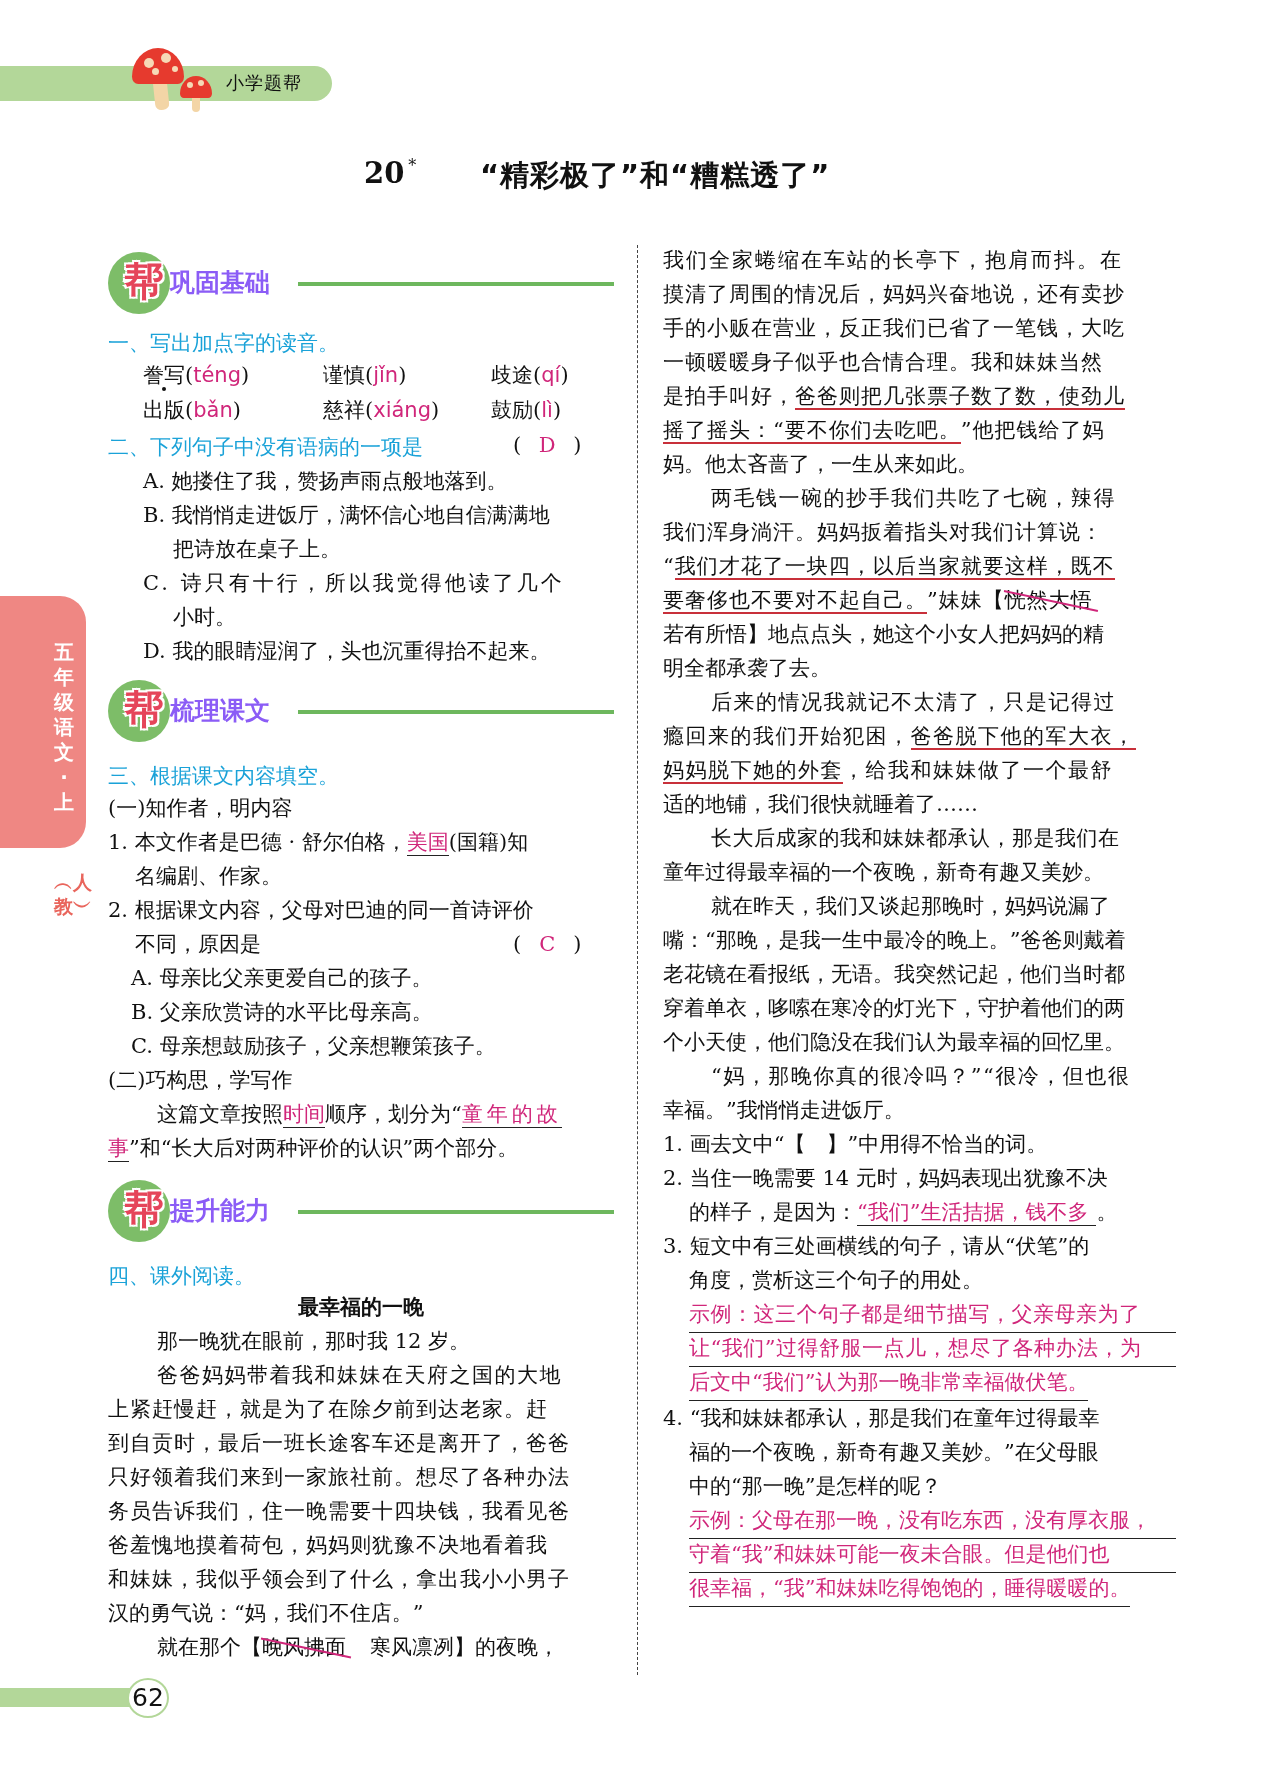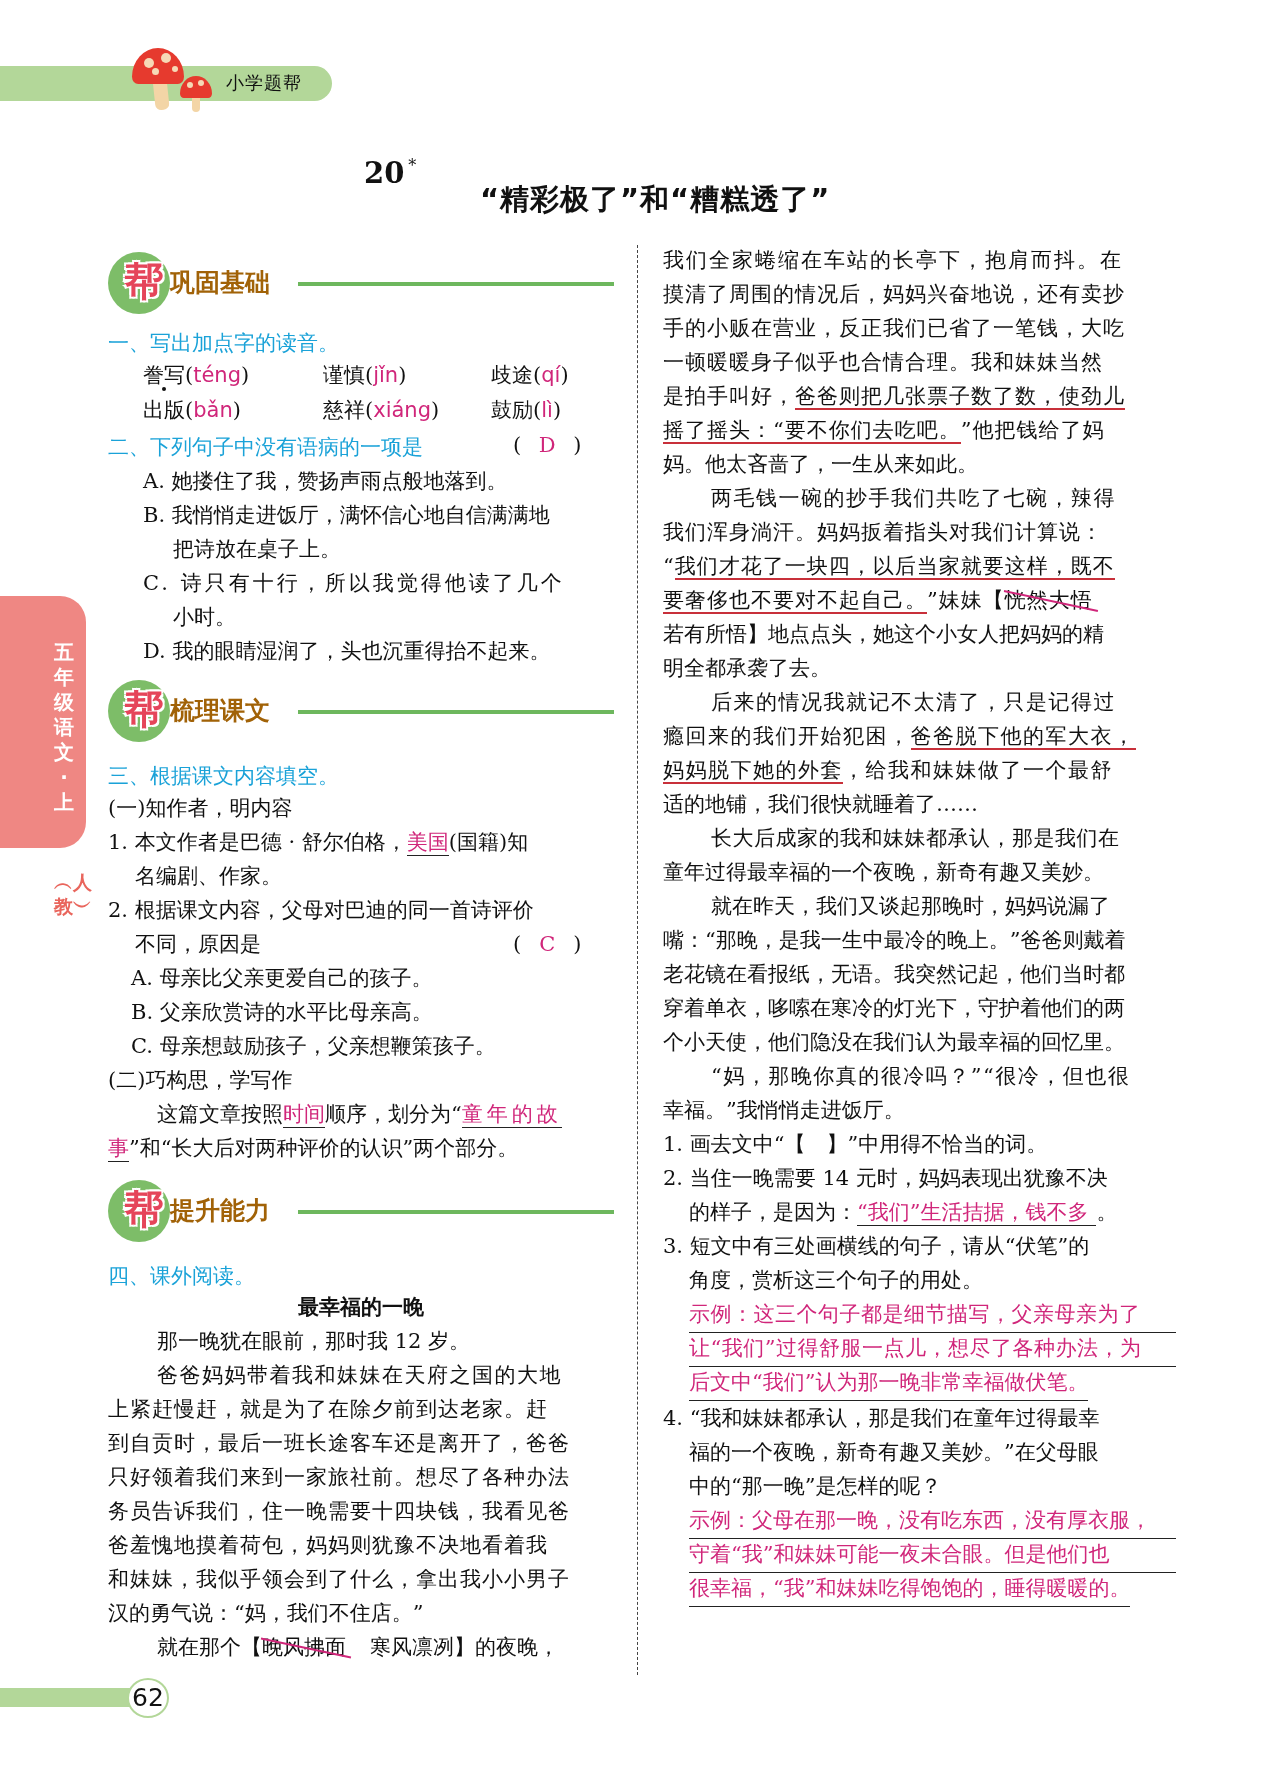--- a/index.html
+++ b/index.html
@@ -10,36 +10,36 @@
   .top-band { position: absolute; left: 0; top: 66px; width: 332px; height: 35px; background: #b3d799; border-radius: 0 18px 18px 0; }
   .brand { position: absolute; left: 226px; top: 71px; font-family: "DejaVu Sans", sans-serif; font-size: 18px; color: #111; letter-spacing: 1px; }
   .mushroom { position: absolute; }
   .mushroom .cap { position: absolute; background: #e63a2e; border-radius: 50% 50% 12% 12% / 80% 80% 20% 20%; }
   .mushroom .stem { position: absolute; background: #f3d5a6; border-radius: 6px; }
   .mushroom .dot { position: absolute; background: #f6d9b6; border-radius: 50%; }
 
   .title { position: absolute; top: 156px; left: 0; width: 1277px; text-align: center; font-family: "DejaVu Sans", sans-serif; font-weight: bold; font-size: 29px; }
   .title .num { position: absolute; left: 364px; font-family: "DejaVu Serif", serif; font-weight: bold; }
   .title .star { font-size: 16px; vertical-align: top; font-weight: normal; margin-left: 4px; }
-  .title .text { position: absolute; left: 480px; letter-spacing: 1px; margin-top: 24px; }
+  .title .text { position: absolute; left: 480px; letter-spacing: 1px; }
 
   
   .side-tab { position: absolute; left: 0; top: 596px; width: 86px; height: 252px; background: #ef8783; border-radius: 0 26px 26px 0; }
   .side-tab-text { position: absolute; left: 52px; top: 640px; width: 24px; color: #fff; font-family: "DejaVu Sans", sans-serif; font-weight: bold; font-size: 20px; line-height: 25px; text-align: center; }
   .side-pub { position: absolute; left: 54px; top: 870px; width: 22px; color: #e9655c; font-family: "DejaVu Sans", sans-serif; font-weight: bold; font-size: 19px; line-height: 24px; text-align: center; }
 
   
   .divider { position: absolute; left: 637px; top: 245px; height: 1430px; border-left: 1.5px dashed #444; }
 
   
   .sec-head { position: absolute; left: 108px; width: 506px; height: 66px; }
   .sec-head .q { position: absolute; left: 0; top: 0; width: 62px; height: 62px; border-radius: 50%; background: #7dbd68; }
   .sec-head .q::after { content: ""; position: absolute; left: 32px; top: 42px; width: 22px; height: 14px; background: #7dbd68; border-radius: 0 0 12px 0; transform: rotate(20deg); }
   .sec-head .bang { position: absolute; left: 16px; top: 2px; font-family: "DejaVu Sans", sans-serif; font-weight: bold; font-size: 40px; color: #e5455a; text-shadow: 2px 2px 0 #fff, -2px -2px 0 #fff, 2px -2px 0 #fff, -2px 2px 0 #fff; z-index: 2; }
-  .sec-head .label { position: absolute; left: 62px; top: 14px; font-family: "DejaVu Sans", sans-serif; font-weight: bold; font-size: 25px; color: #a16207; z-index: 2; }
+  .sec-head .label { position: absolute; left: 62px; top: 14px; font-family: "DejaVu Sans", sans-serif; font-weight: bold; font-size: 25px; color: #8b5cf6; z-index: 2; }
   .sec-head .line { position: absolute; left: 190px; top: 30px; right: 0; height: 4px; background: #6db75d; }
 
   .qhead { position: absolute; left: 108px; font-family: "DejaVu Sans", sans-serif; font-size: 21px; color: #1aa2d8; }
 
   .txt { position: absolute; font-size: 21px; line-height: 34.5px; white-space: nowrap; }
   .sans { font-family: "DejaVu Sans", sans-serif; }
   .ans { color: #d0267a; }
   .ans-ink { color: #d0267a; font-family: "DejaVu Serif", serif; }
   .u-black { border-bottom: 1.5px solid #222; padding-bottom: 1px; }
   .u-red { border-bottom: 2px solid #c8303a; }

